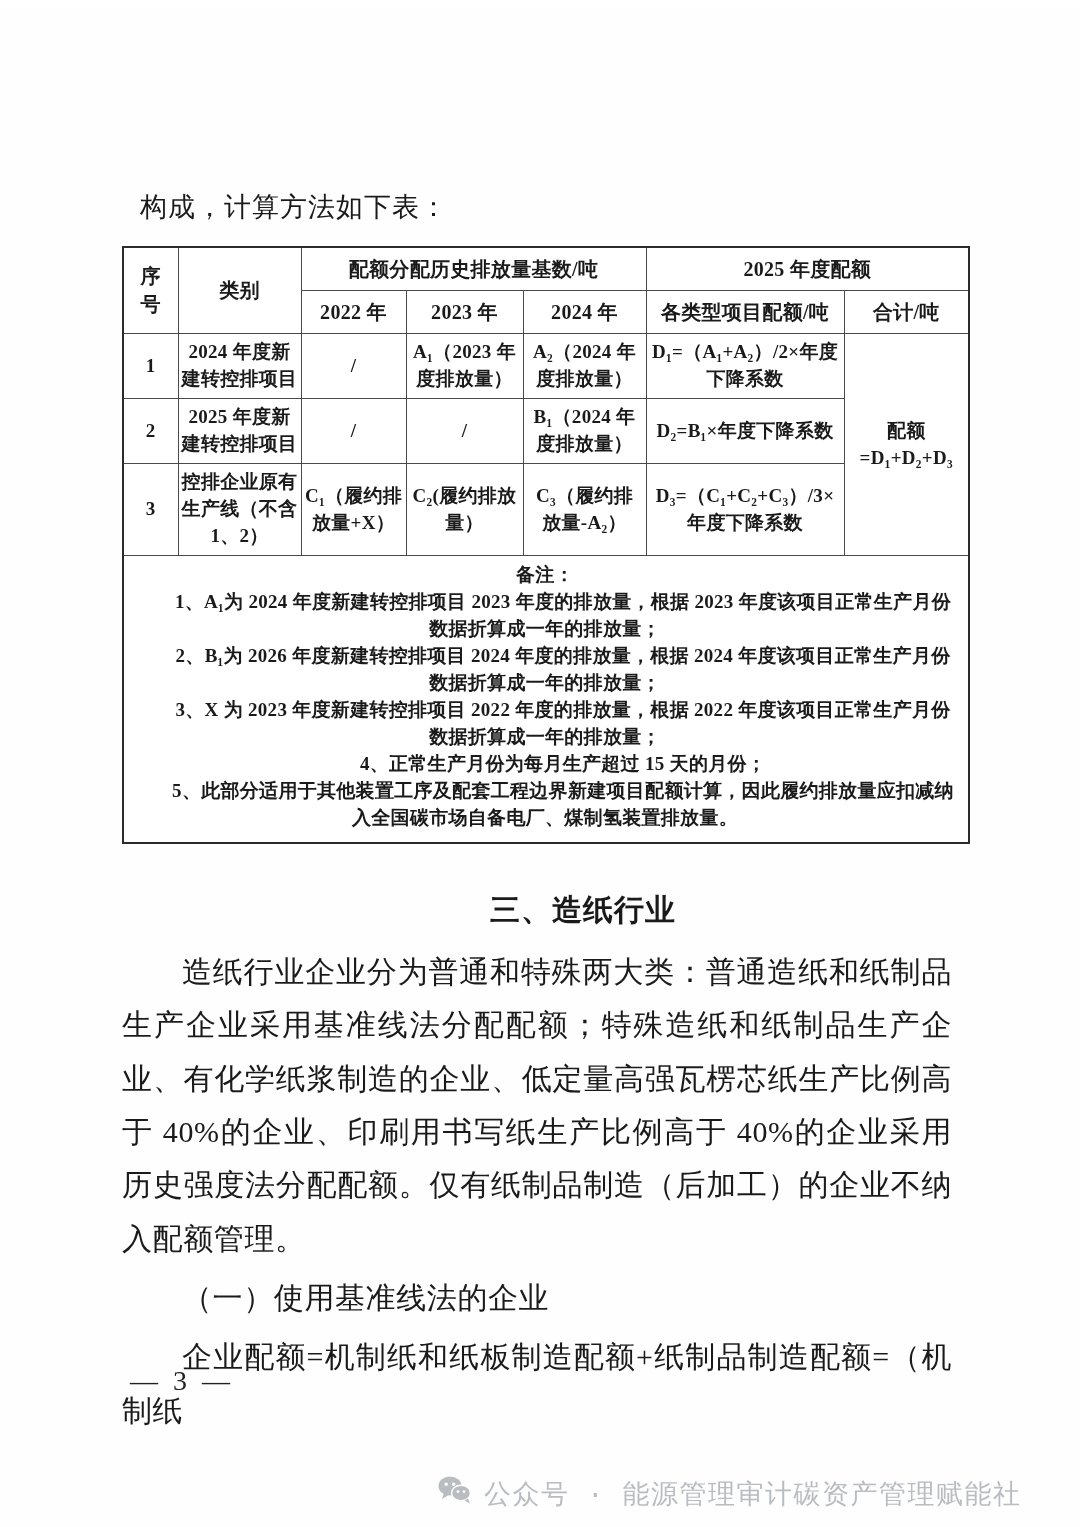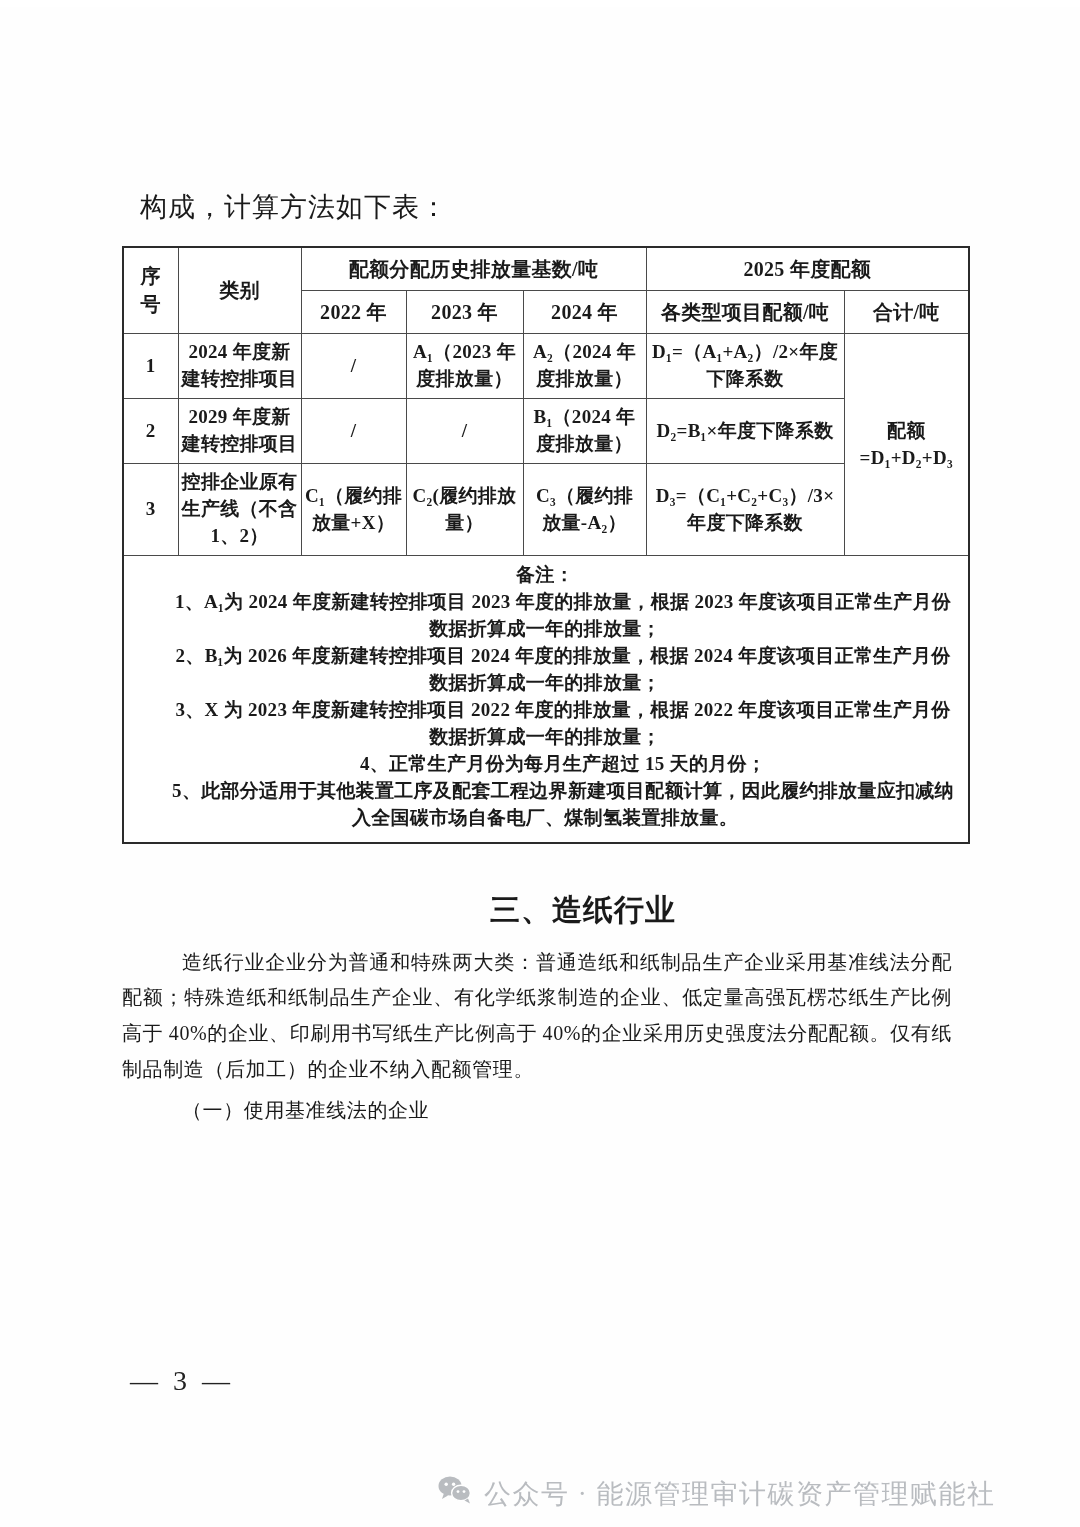--- a/index.html
+++ b/index.html
@@ -96,21 +96,21 @@
   
   .section-heading {
     font-family: "DejaVu Sans", "Liberation Sans", sans-serif;
     font-weight: bold;
     font-size: 30px;
     letter-spacing: 1px;
     margin: 46px 0 14px 74px;
     text-align: center;
   }
   .body-par {
-    font-size: 20px;
+    font-size: 30px;
     line-height: 1.78;
     letter-spacing: 0.6px;
     margin: 0 12px 0 0;
     text-indent: 60px;
     text-align: justify;
     text-justify: inter-ideograph;
     width: 830px;
   }
   .body-par + .body-par { margin-top: 6px; }
 
@@ -125,21 +125,21 @@
   }
 
   .watermark {
     position: absolute;
     left: 438px;
     top: 1468px;
     display: flex;
     align-items: center;
     gap: 12px;
     color: #b9bcc0;
-    font-family: Liberation Serif, serif;
+    font-family: Liberation Mono, monospace;
     font-size: 27px;
     letter-spacing: 1.5px;
   }
   .wechat-icon { display:block; }
 </style>
 </head>
 <body>
 
 <div class="page">
   <div class="content">
@@ -178,21 +178,21 @@
           <td class="cell-num">1</td>
           <td class="cell-body">2024 年度新建转控排项目</td>
           <td class="slash">/</td>
           <td class="cell-body">A₁（2023 年度排放量）</td>
           <td class="cell-body">A₂（2024 年度排放量）</td>
           <td class="cell-body">D₁=（A₁+A₂）/2×年度下降系数</td>
           <td rowspan="3" class="cell-body">配额=D₁+D₂+D₃</td>
         </tr>
         <tr>
           <td class="cell-num">2</td>
-          <td class="cell-body">2029 年度新建转控排项目</td>
+          <td class="cell-body">2025 年度新建转控排项目</td>
           <td class="slash">/</td>
           <td class="slash">/</td>
           <td class="cell-body">B₁（2024 年度排放量）</td>
           <td class="cell-body">D₂=B₁×年度下降系数</td>
         </tr>
         <tr>
           <td class="cell-num">3</td>
           <td class="cell-body">控排企业原有生产线（不含1、2）</td>
           <td class="cell-body">C₁（履约排放量+X）</td>
           <td class="cell-body">C₂(履约排放量）</td>
@@ -209,20 +209,21 @@
             <p class="note-item">5、此部分适用于其他装置工序及配套工程边界新建项目配额计算，因此履约排放量应扣减纳入全国碳市场自备电厂、煤制氢装置排放量。</p>
           </td>
         </tr>
       </tbody>
     </table>
 
     <h2 class="section-heading">三、造纸行业</h2>
 
     <p class="body-par">造纸行业企业分为普通和特殊两大类：普通造纸和纸制品生产企业采用基准线法分配配额；特殊造纸和纸制品生产企业、有化学纸浆制造的企业、低定量高强瓦楞芯纸生产比例高于 40%的企业、印刷用书写纸生产比例高于 40%的企业采用历史强度法分配配额。仅有纸制品制造（后加工）的企业不纳入配额管理。</p>
     <p class="body-par">（一）使用基准线法的企业</p>
+    <p class="body-par">企业配额=机制纸和纸板制造配额+纸制品制造配额=（机制纸</p>
 
   </div>
 
   <div class="page-number">— 3 —</div>
 
   <div class="watermark">
     <span class="wechat-icon">
       <svg width="34" height="30" viewBox="0 0 34 30" aria-hidden="true">
         <ellipse cx="12" cy="11" rx="11.5" ry="9.6" fill="#b9bcc0"></ellipse>
         <polygon points="6,18 4,24 10,20.5" fill="#b9bcc0"></polygon>

